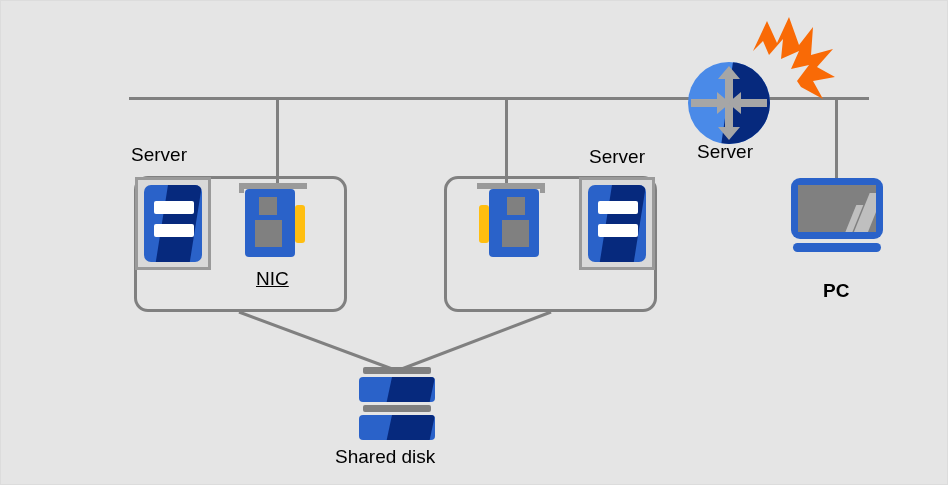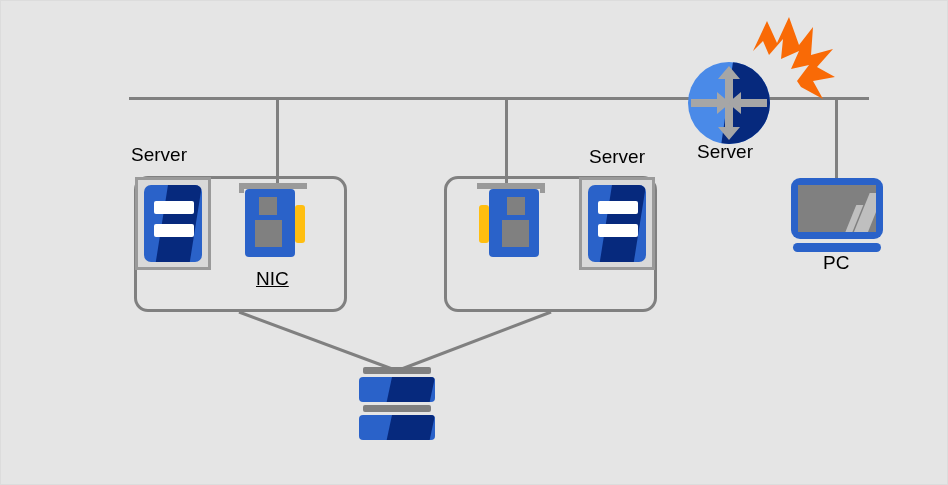--- a/index.html
+++ b/index.html
@@ -276,23 +276,24 @@
   <div class="pc-icon" style="left:790px; top:177px; width:92px; height:76px;">
     <div class="pc-lid">
       <div class="pc-screen">
         <div class="pc-glint" style="right:4px; top:8px; width:14px; height:58px;"></div>
         <div class="pc-glint" style="right:22px; top:20px; width:7px; height:46px;"></div>
       </div>
     </div>
     <div class="pc-base"></div>
   </div>
 
-  <div class="abs label" style="left:822px; top:252px;">PC</div>
+  <div class="abs label" style="left:822px; top:280px;font-weight:bold;">PC</div>
 
   <div class="disk-icon" style="left:358px; top:366px; width:76px; height:72px;">
     <div class="disk-cap" style="left:4px; top:0px; width:68px; height:7px;"></div>
     <div class="disk-block" style="left:0px; top:10px; width:76px; height:25px;"></div>
     <div class="disk-cap" style="left:4px; top:38px; width:68px; height:7px;"></div>
     <div class="disk-block" style="left:0px; top:48px; width:76px; height:25px;"></div>
   </div>
 
+  <div class="abs label" style="left:334px; top:446px;">Shared disk</div>
 
 </div>
 
 </body></html>

